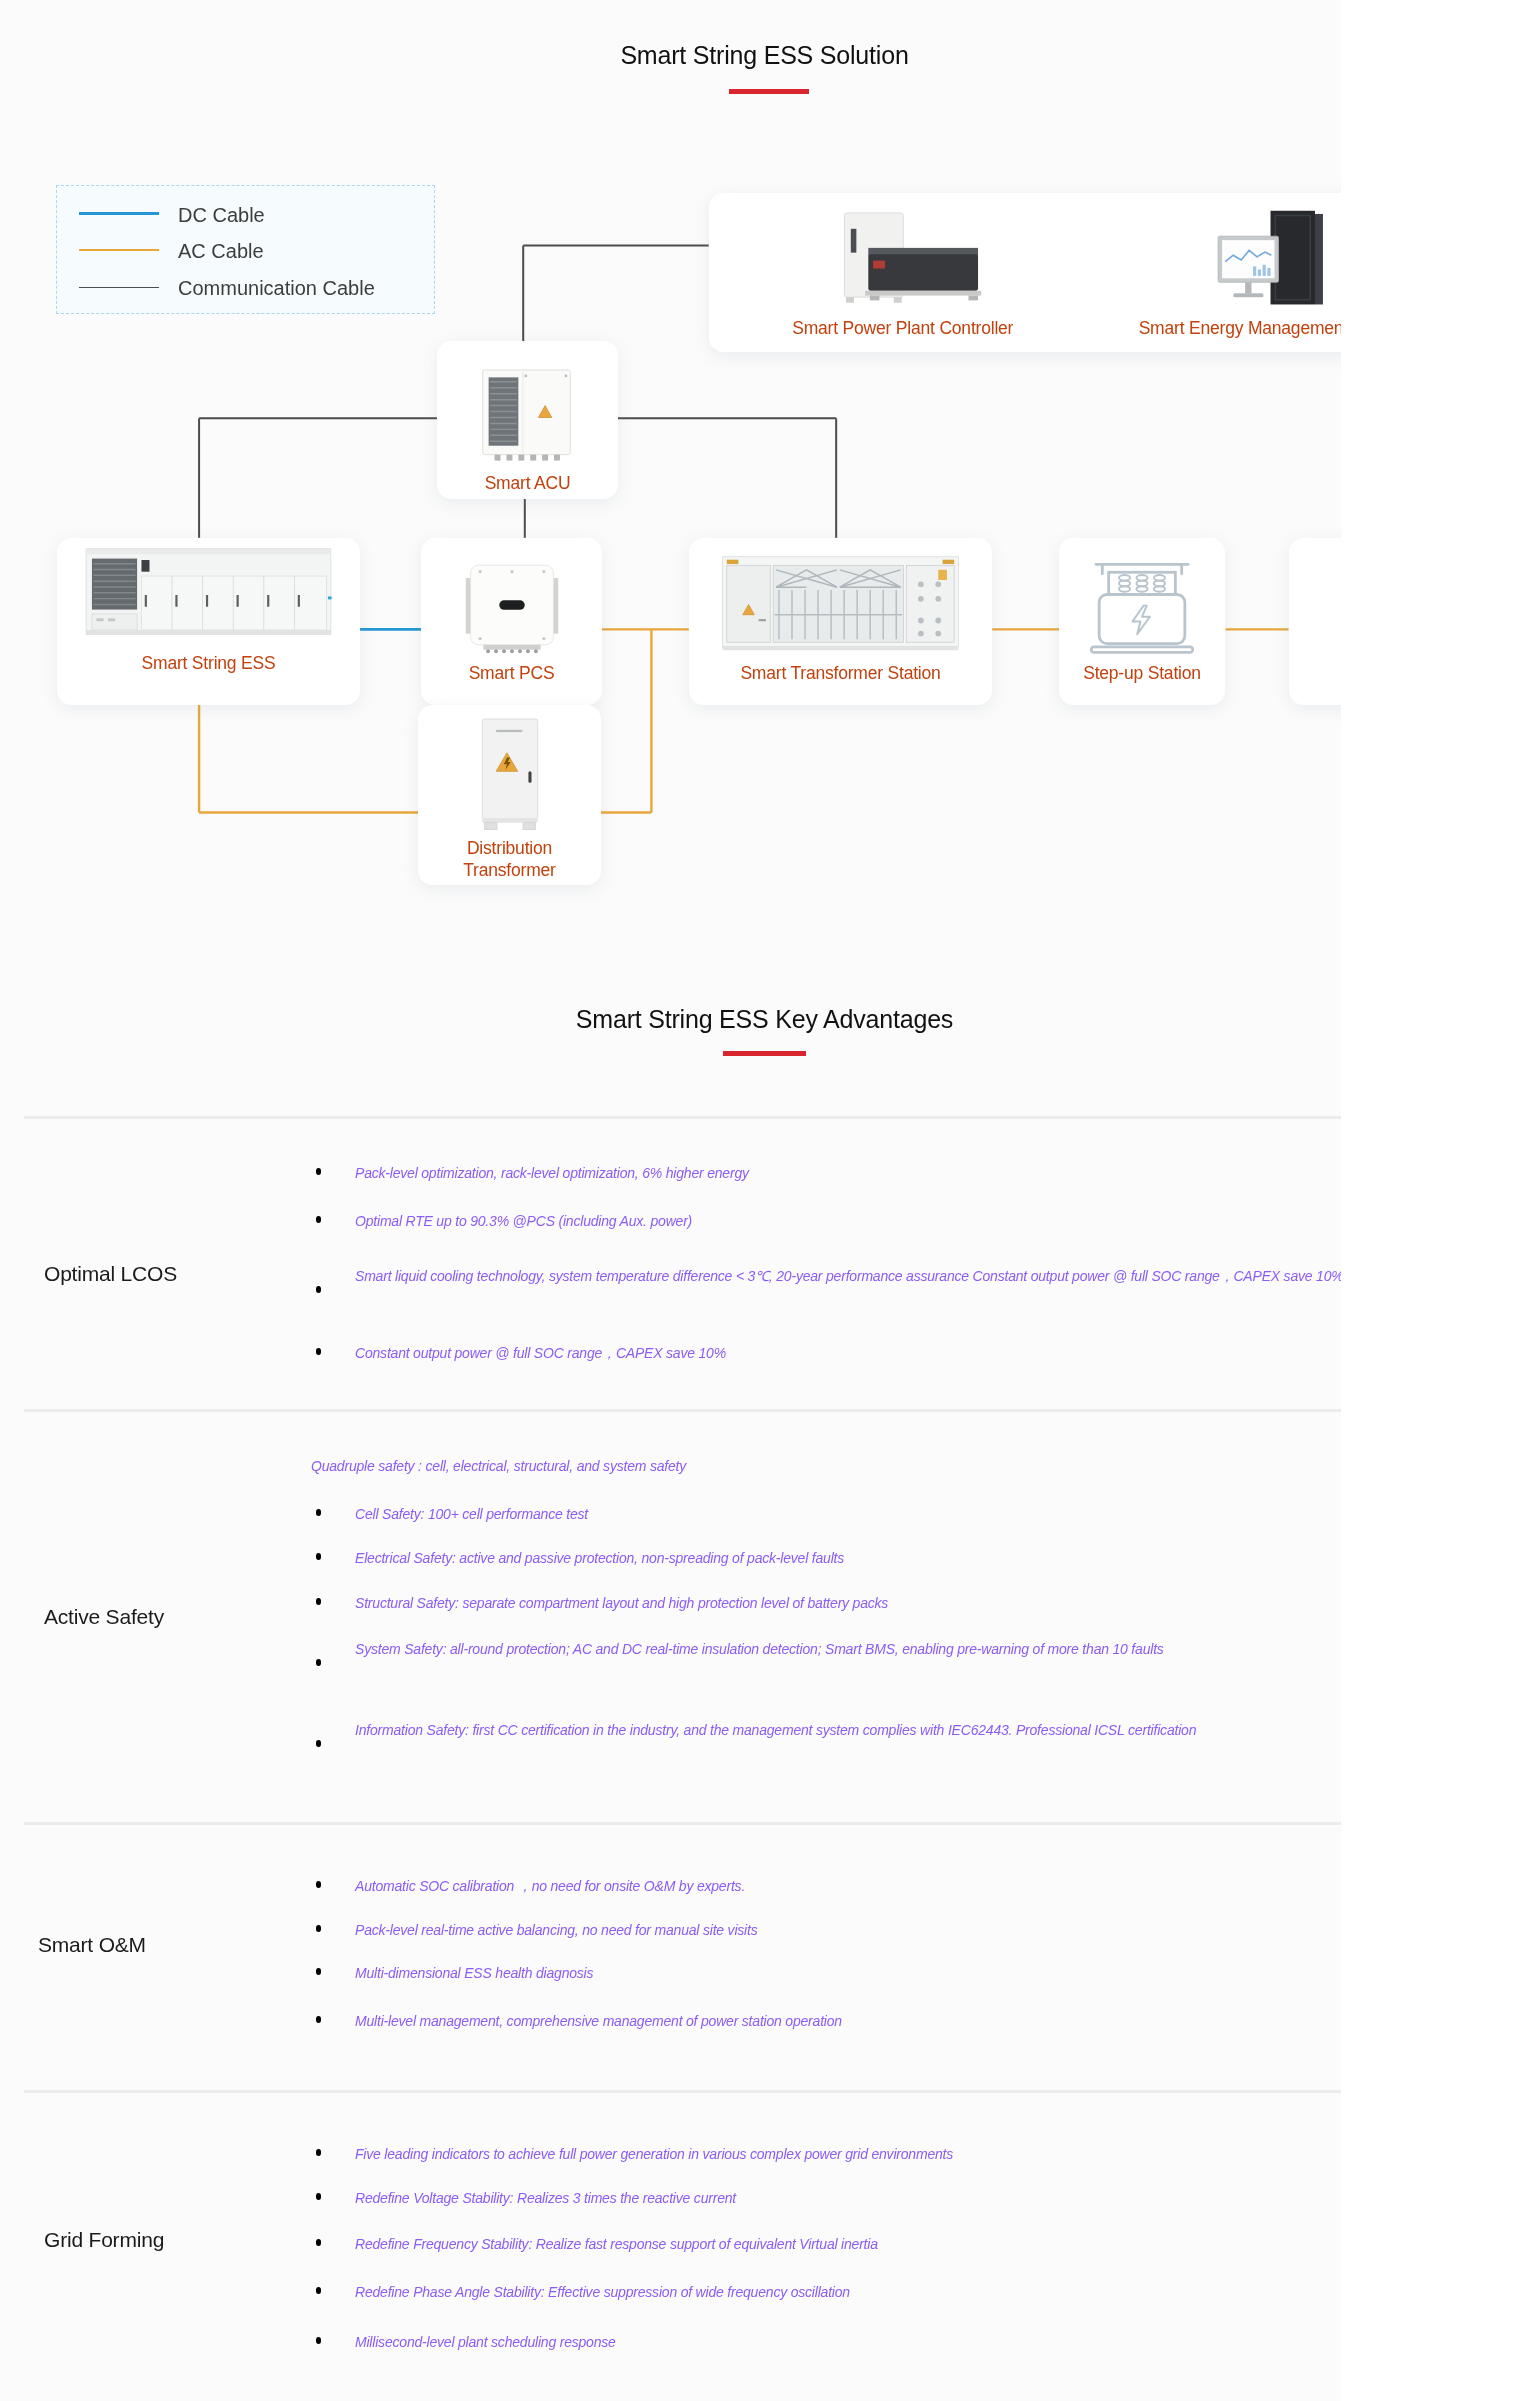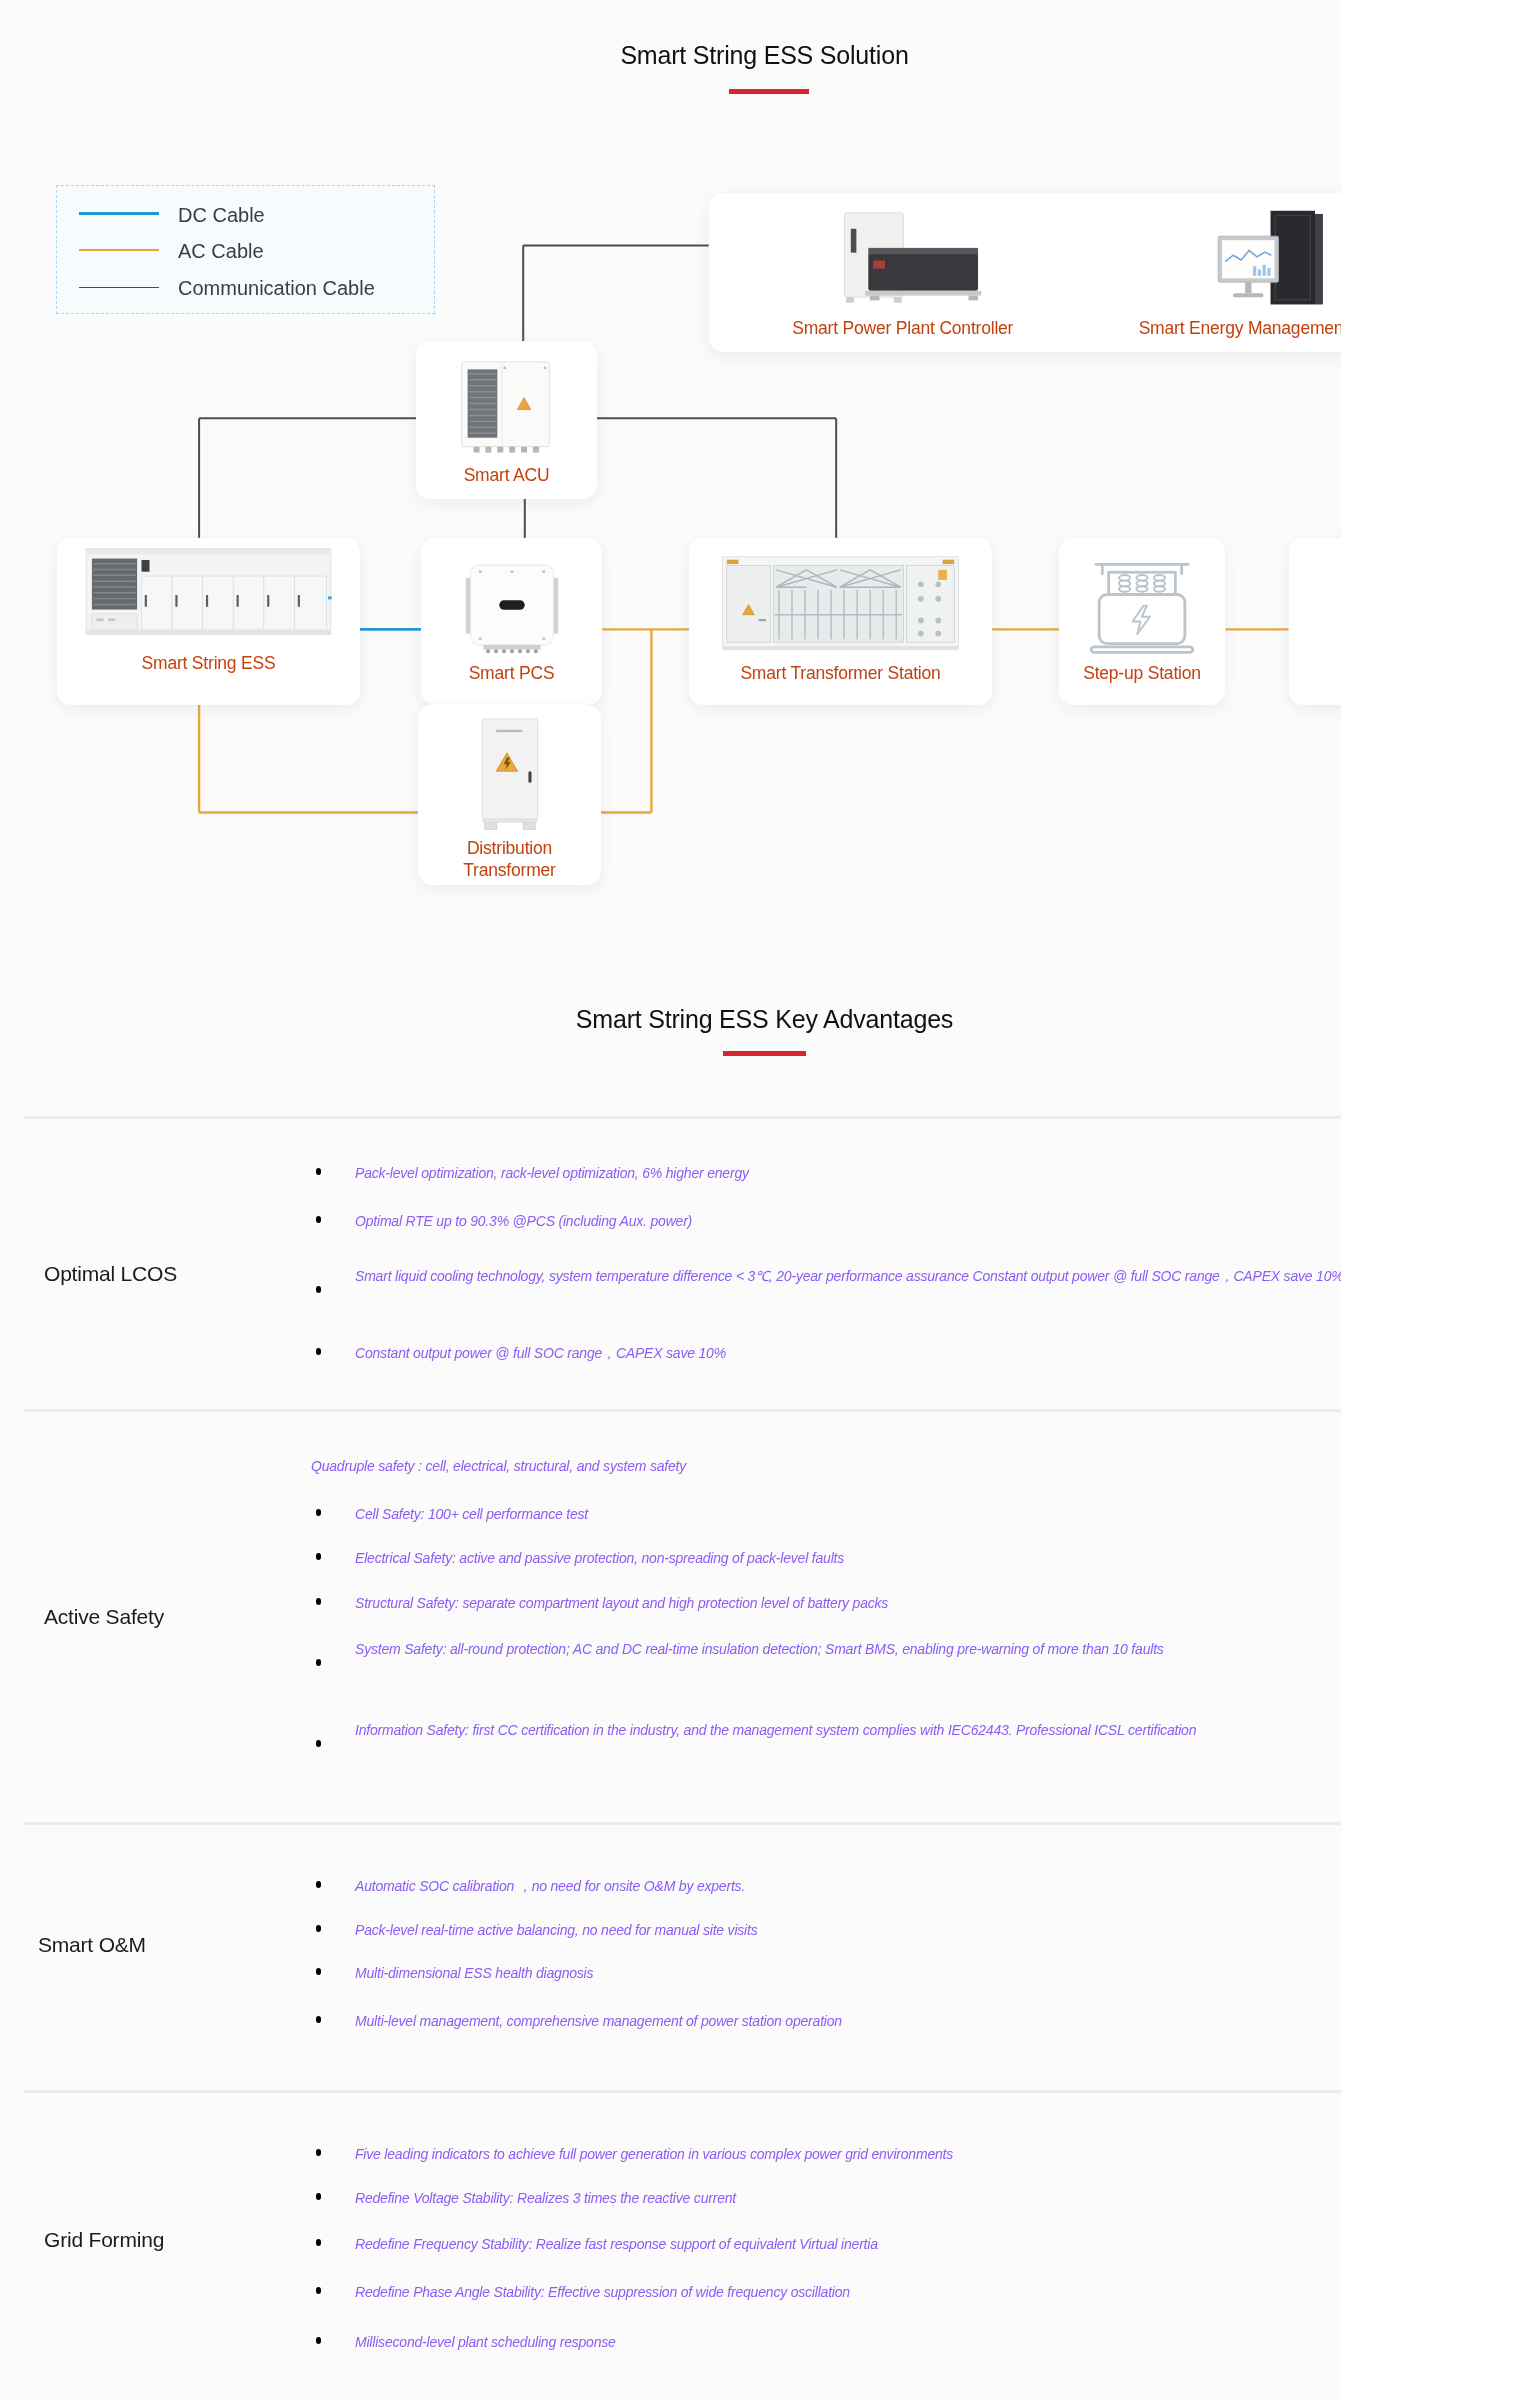--- a/index.html
+++ b/index.html
@@ -115,21 +115,21 @@
         <rect x="64" y="76" width="4" height="8" fill="#9cc3e8"></rect>
         <rect x="70" y="70" width="4" height="14" fill="#9cc3e8"></rect>
         <rect x="76" y="74" width="4" height="10" fill="#9cc3e8"></rect>
         <rect x="48" y="92" width="8" height="14" fill="#b4b8ba"></rect>
         <rect x="33" y="106" width="38" height="5" rx="2" fill="#b4b8ba"></rect>
       </svg>
       <div class="node-label">Smart Energy Management System</div>
     </div>
   </div>
 
-  <div class="node" style="left:416px;top:341px;width:181px;height:158px;padding-bottom:13px">
+  <div class="node" style="left:437px;top:341px;width:181px;height:158px;padding-bottom:5px">
     <svg width="104" height="104" viewBox="0 0 130 140" style="margin-bottom:4.8px">
       <rect x="4" y="8" width="118" height="114" rx="3" fill="#fafaf9" stroke="#d6d6d4"></rect>
       <rect x="12" y="18" width="40" height="92" fill="#6e7478"></rect>
       <path d="M14 24 h36 M14 32 h36 M14 40 h36 M14 48 h36 M14 56 h36 M14 64 h36 M14 72 h36 M14 80 h36 M14 88 h36 M14 96 h36 M14 104 h36" stroke="#8b9094" stroke-width="2"></path>
       <line x1="58" y1="10" x2="58" y2="120" stroke="#e2e2e0"></line>
       <polygon points="88,56 97,72 79,72" fill="#e9a63d" stroke="#cf8f2a"></polygon>
       <circle cx="62" cy="16" r="1.8" fill="#bbb"></circle>
         <circle cx="116" cy="16" r="1.8" fill="#bbb"></circle>
       <rect x="20" y="122" width="8" height="8" fill="#b5b5b3"></rect>
       <rect x="36" y="122" width="8" height="8" fill="#b5b5b3"></rect>

